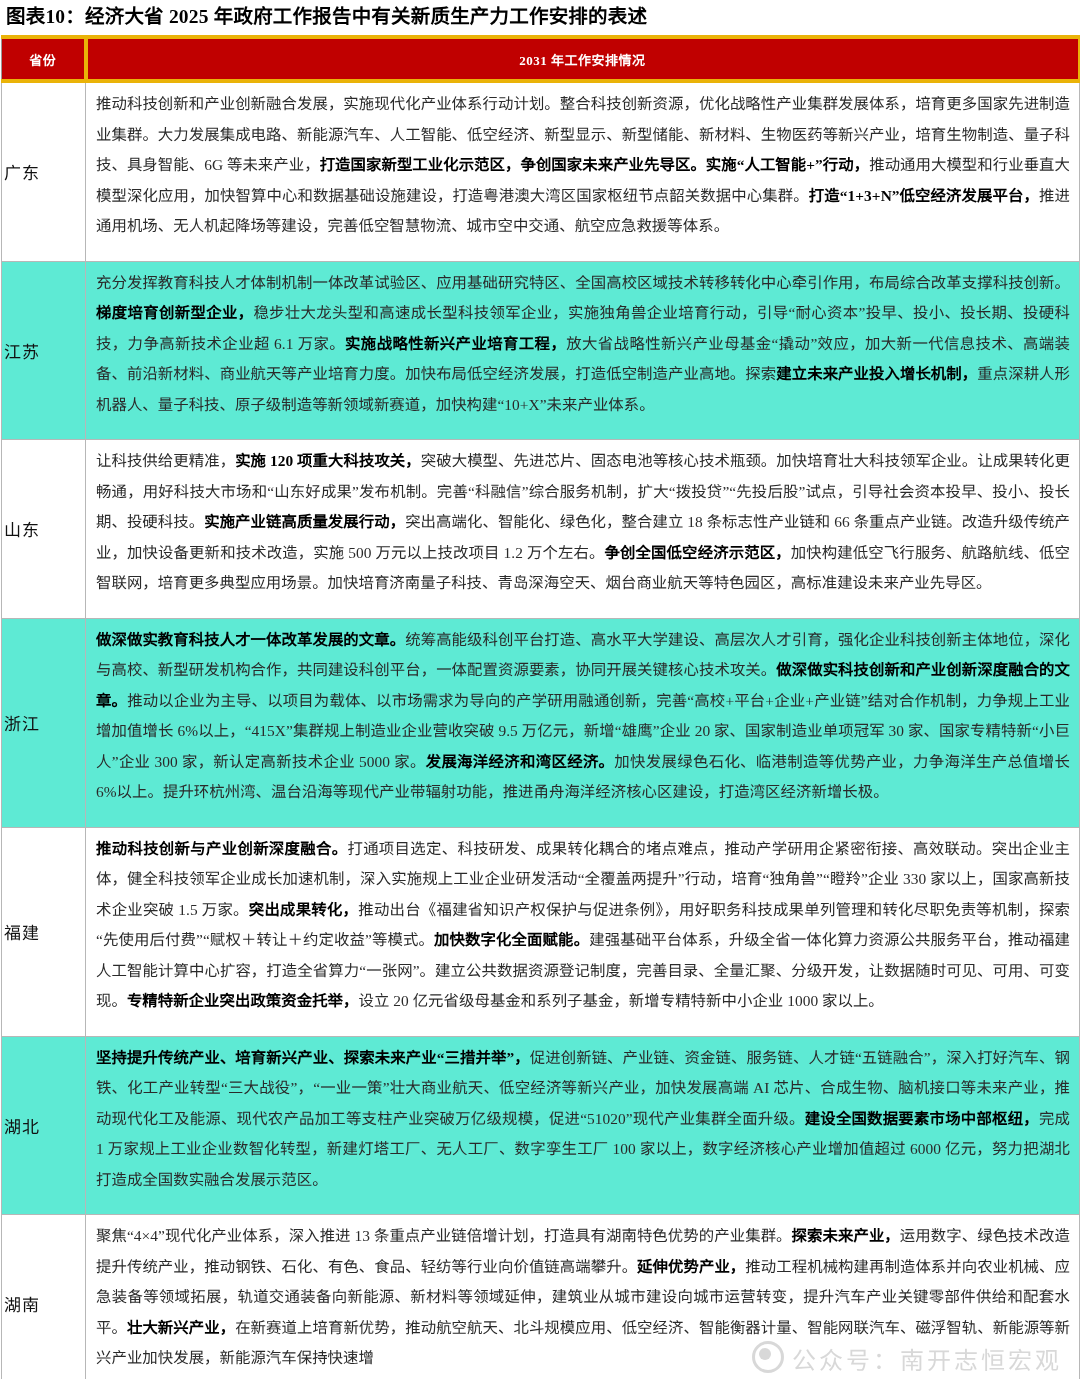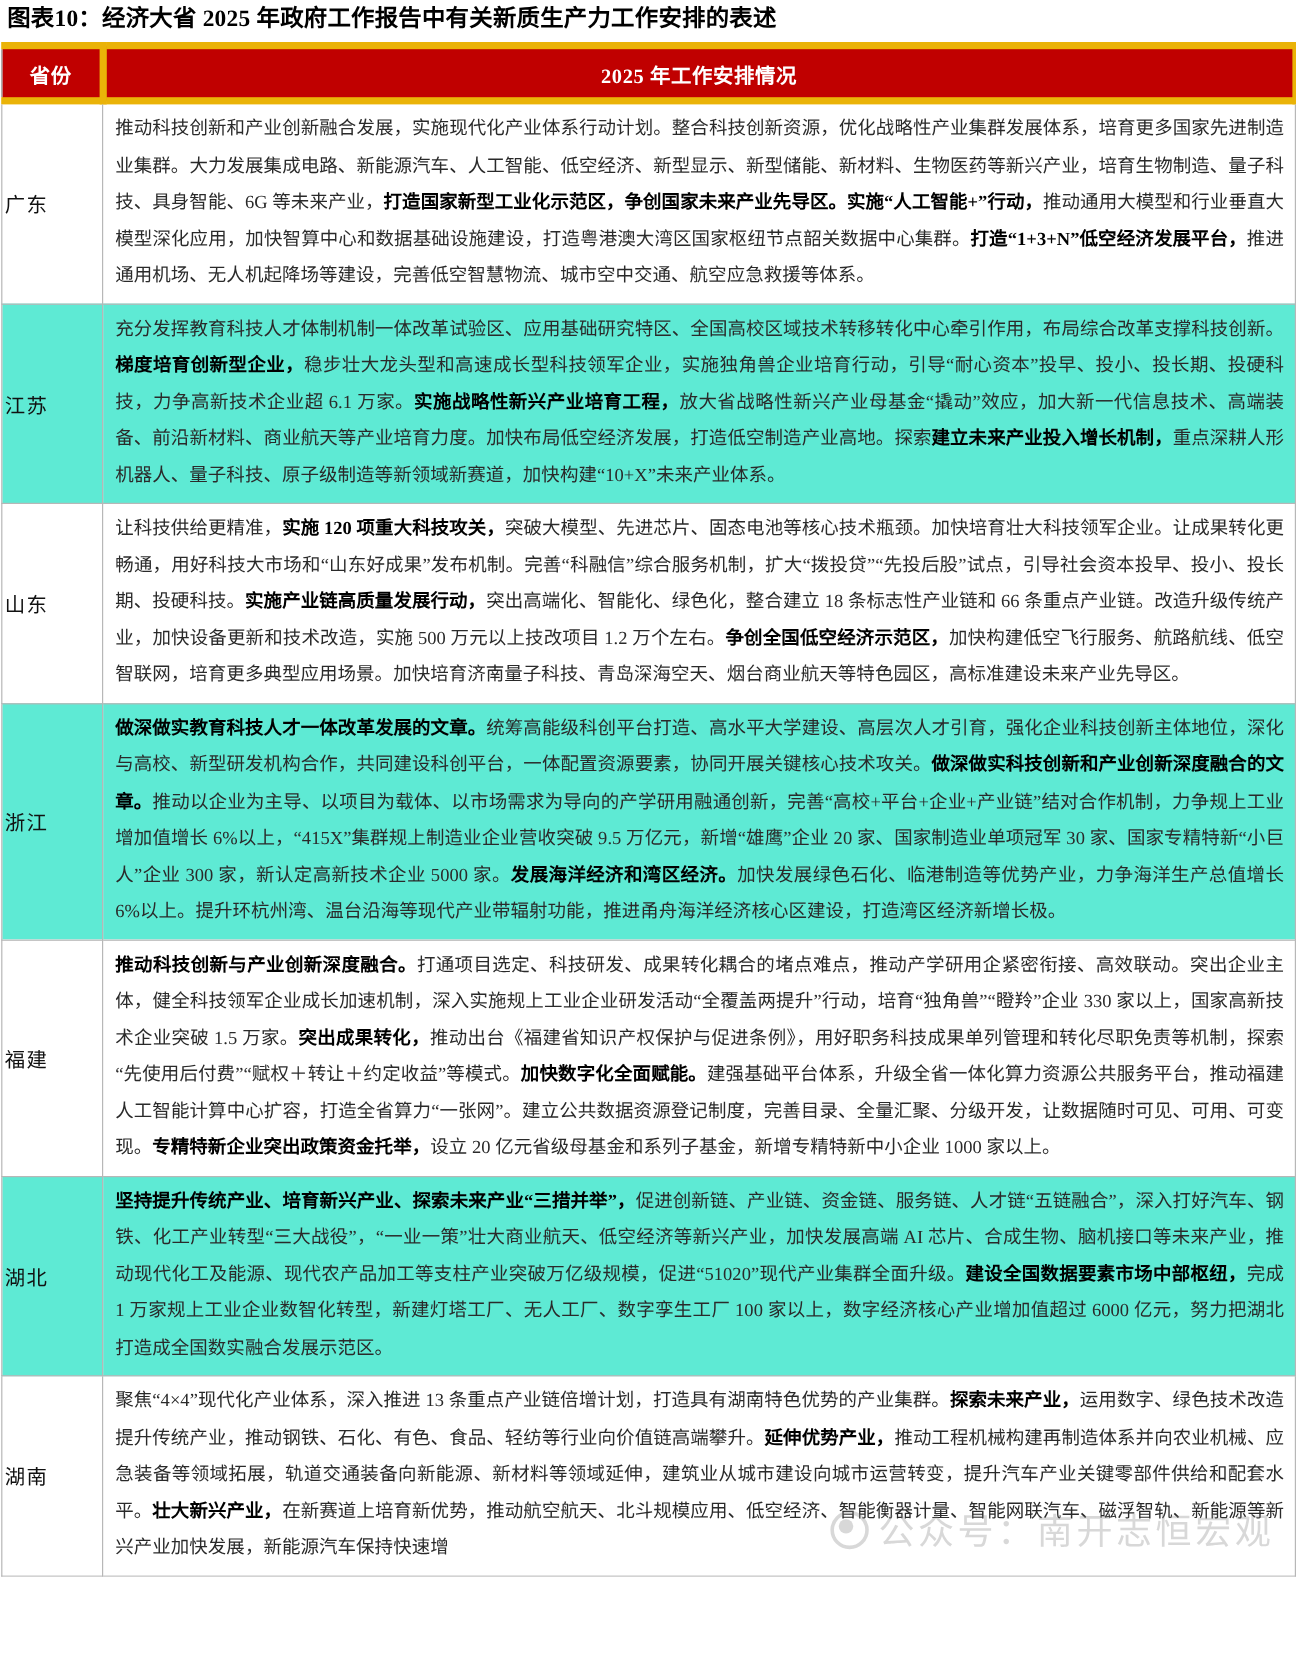--- a/index.html
+++ b/index.html
@@ -42,62 +42,62 @@
     table-layout: fixed;
     font-size: 15.3px;
   }
   table.main-table col.c-prov { width: 84px; }
   table.main-table col.c-body { width: 994px; }
 
   thead th {
     background: #C00000;
     color: #ffffff;
     font-weight: bold;
-    font-size: 17px;
+    font-size: 13px;
     text-align: center;
     vertical-align: middle;
     height: 34px;
     padding: 3px 12px;
-    border: 6px solid #eab308;
+    border: 4px solid #eab308;
     letter-spacing: 0.5px;
   }
   thead th.th-prov { border-left: 1px solid #9b9b9b; }
 
   tbody td {
     border: 1px solid #b7b7b7;
     vertical-align: middle;
     padding: 0;
   }
   tbody td.prov {
     font-size: 17px;
     font-weight: normal;
     letter-spacing: 1px;
     color: #111;
     padding: 0 2px;
   }
   tbody td.body-cell {
-    padding: 6px 9px 7px 10px;
+    padding: 6px 9px 19px 10px;
     text-align: justify;
     text-justify: inter-ideograph;
     line-height: 30.5px;
     font-size: 15.4px;
     letter-spacing: 0.05px;
     color: #2a2a2a;
   }
   tbody tr.shaded td { background: #5eead4; }
   tbody tr.plain  td { background: #FFFFFF; }
 
   .body-cell b { font-weight: bold; color: #000; }
 
   
   .watermark {
     position: absolute;
     right: 18px;
     bottom: 18px;
-    font-size: 30px;
+    font-size: 24px;
     font-family: "Liberation Sans", "DejaVu Sans", sans-serif;
     color: rgba(125,125,125,0.30);
     letter-spacing: 3px;
     white-space: nowrap;
     pointer-events: none;
     user-select: none;
     font-weight: 500;
   }
   .watermark .wm-logo {
     display: inline-block;
@@ -126,21 +126,21 @@
   <div class="fig-title">图表10：经济大省 2025 年政府工作报告中有关新质生产力工作安排的表述</div>
 
   <table class="main-table">
     <colgroup>
       <col class="c-prov">
       <col class="c-body">
     </colgroup>
     <thead>
       <tr>
         <th class="th-prov">省份</th>
-        <th class="th-body">2025 年工作安排情况</th>
+        <th class="th-body">2031 年工作安排情况</th>
       </tr>
     </thead>
     <tbody id="table-body">
         <tr class="plain">
           <td class="prov">广东</td>
           <td class="body-cell"><span>推动科技创新和产业创新融合发展，实施现代化产业体系行动计划。整合科技创新资源，优化战略性产业集群发展体系，培育更多国家先进制造业集群。大力发展集成电路、新能源汽车、人工智能、低空经济、新型显示、新型储能、新材料、生物医药等新兴产业，培育生物制造、量子科技、具身智能、6G 等未来产业，</span><b>打造国家新型工业化示范区，争创国家未来产业先导区。实施“人工智能+”行动，</b><span>推动通用大模型和行业垂直大模型深化应用，加快智算中心和数据基础设施建设，打造粤港澳大湾区国家枢纽节点韶关数据中心集群。</span><b>打造“1+3+N”低空经济发展平台，</b><span>推进通用机场、无人机起降场等建设，完善低空智慧物流、城市空中交通、航空应急救援等体系。</span></td>
         </tr>
         <tr class="shaded">
           <td class="prov">江苏</td>
           <td class="body-cell"><span>充分发挥教育科技人才体制机制一体改革试验区、应用基础研究特区、全国高校区域技术转移转化中心牵引作用，布局综合改革支撑科技创新。</span><b>梯度培育创新型企业，</b><span>稳步壮大龙头型和高速成长型科技领军企业，实施独角兽企业培育行动，引导“耐心资本”投早、投小、投长期、投硬科技，力争高新技术企业超 6.1 万家。</span><b>实施战略性新兴产业培育工程，</b><span>放大省战略性新兴产业母基金“撬动”效应，加大新一代信息技术、高端装备、前沿新材料、商业航天等产业培育力度。加快布局低空经济发展，打造低空制造产业高地。探索</span><b>建立未来产业投入增长机制，</b><span>重点深耕人形机器人、量子科技、原子级制造等新领域新赛道，加快构建“10+X”未来产业体系。</span></td>

